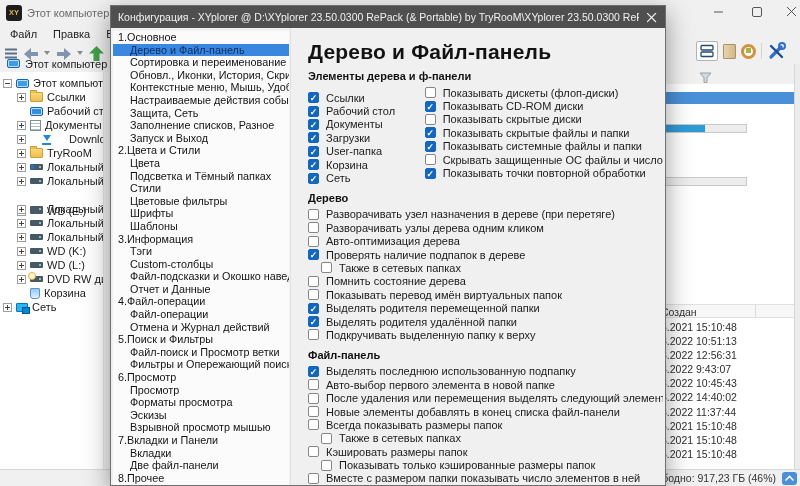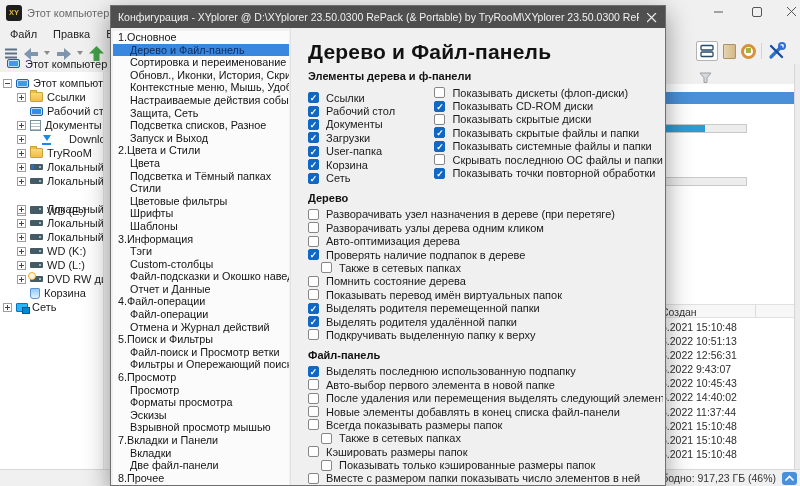--- a/index.html
+++ b/index.html
@@ -329,21 +329,21 @@
   </div>
 
   <div class="cat-list" id="cat-list">
       <div class="cat cat-group">1.Основное</div>
       <div class="cat cat-item cat-sel">Дерево и Файл-панель</div>
       <div class="cat cat-item">Сортировка и переименование</div>
       <div class="cat cat-item">Обновл., Иконки, История, Скрипты</div>
       <div class="cat cat-item">Контекстные меню, Мышь, Удобства</div>
       <div class="cat cat-item">Настраиваемые действия событий</div>
       <div class="cat cat-item">Защита, Сеть</div>
-      <div class="cat cat-item">Подсветка списков, Разное</div>
+      <div class="cat cat-item">Заполнение списков, Разное</div>
       <div class="cat cat-item">Запуск и Выход</div>
       <div class="cat cat-group">2.Цвета и Стили</div>
       <div class="cat cat-item">Цвета</div>
       <div class="cat cat-item">Подсветка и Тёмный папках</div>
       <div class="cat cat-item">Стили</div>
       <div class="cat cat-item">Цветовые фильтры</div>
       <div class="cat cat-item">Шрифты</div>
       <div class="cat cat-item">Шаблоны</div>
       <div class="cat cat-group">3.Информация</div>
       <div class="cat cat-item">Тэги</div>
@@ -419,21 +419,21 @@
           <div class="cbrow">
             <span class="cb on"></span>
             <span class="cblabel">Показывать скрытые файлы и папки</span>
           </div>
           <div class="cbrow">
             <span class="cb on"></span>
             <span class="cblabel">Показывать системные файлы и папки</span>
           </div>
           <div class="cbrow">
             <span class="cb"></span>
-            <span class="cblabel">Скрывать последнюю ОС файлы и папки</span>
+            <span class="cblabel">Скрывать защищенные ОС файлы и число</span>
           </div>
           <div class="cbrow">
             <span class="cb on"></span>
             <span class="cblabel">Показывать точки повторной обработки</span>
           </div>
         </div>
     </div>
 
     <div class="sec-title">Дерево</div>
     <div id="sec-tree">

